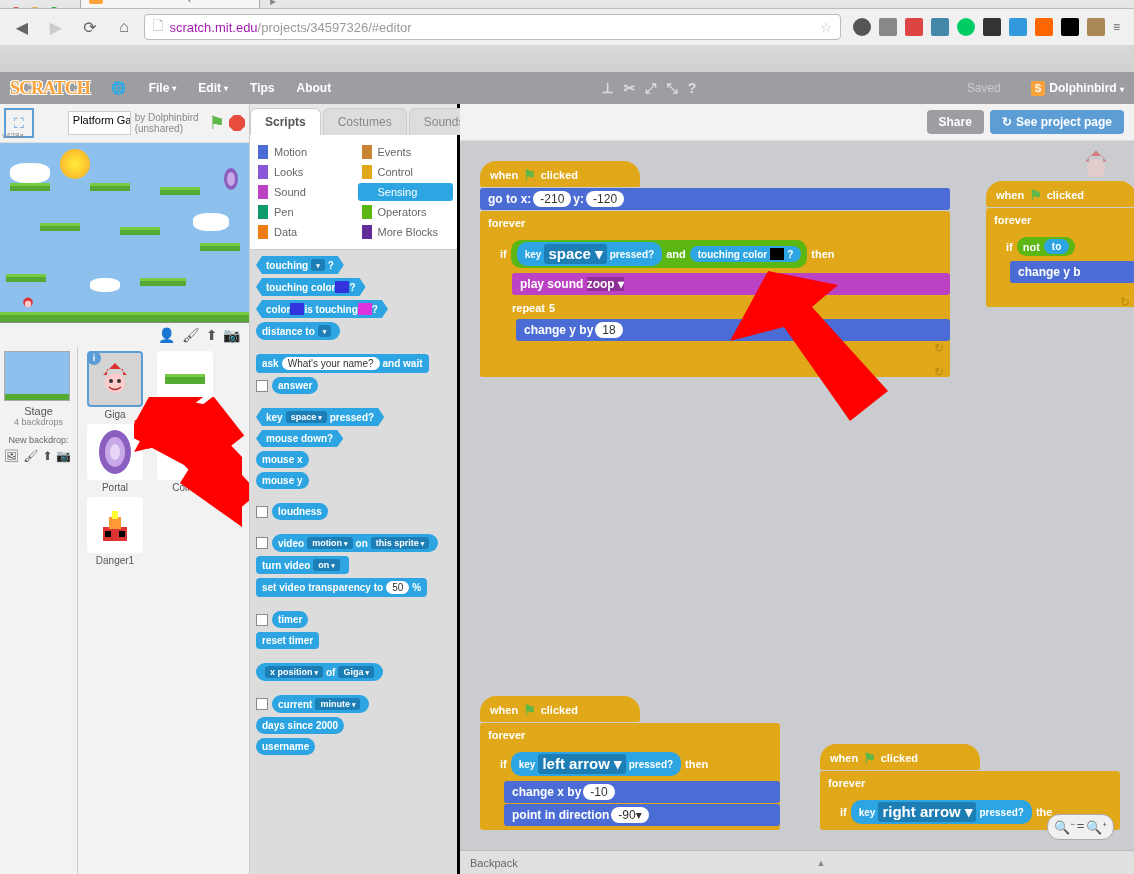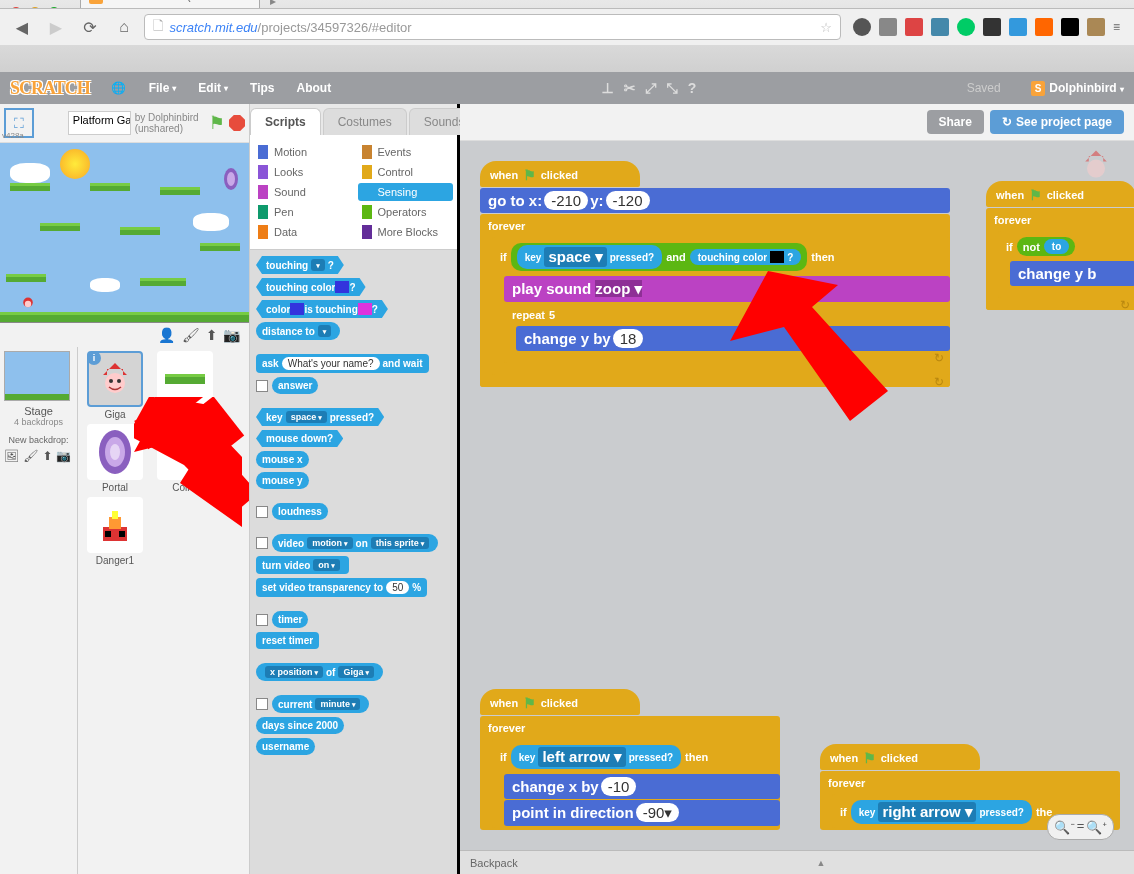--- a/index.html
+++ b/index.html
@@ -11,21 +11,21 @@
 .mac-btn { width: 12px; height: 12px; border-radius: 50%; }
 .mac-red { background: #ff5f56; border: 1px solid #e0443e; }
 .mac-yellow { background: #ffbd2e; border: 1px solid #dea123; }
 .mac-green { background: #27c93f; border: 1px solid #1aab29; }
 .tab-bar { display: flex; align-items: flex-end; height: 0; margin-top: -18px; padding-left: 80px; }
 .browser-tab { background: #f5f5f5; border: 1px solid #aaa; border-bottom: none; border-radius: 4px 4px 0 0; padding: 4px 30px 4px 8px; font-size: 11px; color: #555; width: 180px; white-space: nowrap; overflow: hidden; text-overflow: ellipsis; position: relative; }
 .browser-tab .fav { width: 14px; height: 14px; background: #f9a33a; display:inline-block; vertical-align:middle; margin-right:4px; border-radius:2px;}
 .toolbar { display: flex; align-items: center; gap: 6px; padding: 4px 8px; background: #f0f0f0; border-top: 1px solid #bbb; }
 .nav-btn { width: 28px; height: 28px; display: flex; align-items: center; justify-content: center; color: #666; font-size: 16px; cursor: pointer; }
 .url-bar { flex: 1; height: 26px; border: 1px solid #bbb; border-radius: 4px; background: #fff; padding: 0 8px; display: flex; align-items: center; font-size: 13px; }
-.url-host { color: #3b82f6; font-style: italic; }
+.url-host { color: #a21caf; }
 .url-path { color: #999; }
 .ext-icons { display: flex; gap: 8px; padding: 0 6px; align-items:center;}
 .ext-icon { width: 18px; height: 18px; border-radius:2px; }
 
 
 .scratch-bar { height: 32px; background: #9c9ea2; display: flex; align-items: center; padding: 0 10px; gap: 22px; color: #fff; font-size: 12px; font-weight: bold; }
 .scratch-logo { font-family: "Comic Sans MS", cursive; font-size: 18px; color: #f9a33a; text-shadow: -1px -1px 0 #fff, 1px -1px 0 #fff, -1px 1px 0 #fff, 1px 1px 0 #fff; font-weight:bold; letter-spacing:-1px;}
 .menu-item { cursor: pointer; display:flex; align-items:center; gap:3px;}
 .caret { font-size: 8px; }
 .bar-spacer { flex: 1; }
@@ -97,23 +97,23 @@
 .top-buttons { display:flex; justify-content:flex-end; gap:6px; padding:6px 10px; background:#f2f2f2; border-bottom:1px solid #ddd;}
 .btn-share { background:#9c9ea2; color:#fff; padding:5px 12px; border-radius:4px; font-weight:bold; font-size:12px; cursor:pointer;}
 .btn-project { background:#5c9dd6; color:#fff; padding:5px 12px; border-radius:4px; font-weight:bold; font-size:12px; cursor:pointer; display:flex; align-items:center; gap:4px;}
 .script-area { flex:1; position:relative; background:#cacccf; overflow:auto;}
 .sprite-indicator { position:absolute; top:6px; right:20px; width:36px; height:36px; opacity:0.5;}
 
 
 .stack { position:absolute; }
 .hat { background:#e1a91a; color:#fff; font-weight:bold; font-size:11px; padding:6px 12px 4px 10px; border-radius:16px 16px 2px 2px; display:flex; align-items:center; gap:5px; white-space:nowrap;}
 .hat .flag { color:#5fb749; font-size:14px;}
-.cblock, .cmd { background:#e1a91a; color:#fff; font-weight:bold; font-size:15px; padding:4px 8px; border-radius:3px; margin-top:1px; white-space:nowrap;}
+.cblock, .cmd { background:#e1a91a; color:#fff; font-weight:bold; font-size:12px; padding:4px 8px; border-radius:3px; margin-top:1px; white-space:nowrap;}
 .cmd.motion { background:#4a6cd4;}
-.cmd.sound { background:#bb42c3;}
+.cmd.sound { background:#bb42c3;margin-left:8px;}
 .cmd .num { background:#fff; color:#333; border-radius:10px; padding:1px 7px; margin:0 2px; font-weight:normal;}
 .control-wrap { background:#e1a91a; border-radius:3px; padding:4px 0 0 0; margin-top:1px;}
 .control-head { padding:2px 8px 4px 8px; color:#fff; font-weight:bold; font-size:11px; display:flex; align-items:center; gap:4px; white-space:nowrap;}
 .control-body { margin-left:12px; min-height:14px; padding-bottom:2px;}
 .control-foot { height:10px; background:#e1a91a; border-radius:0 0 3px 3px;}
 .bool-sense { background:#2ca5e2; border-radius:10px; padding:2px 8px; font-size:10px; display:inline-flex; align-items:center; gap:3px;}
 .bool-sense .dd2 { background:#1d7db5; padding:1px 4px; border-radius:3px; font-size:15px;}
 .bool-op { background:#5cb712; border-radius:10px; padding:2px 6px; display:inline-flex; align-items:center; gap:4px;}
 .color-sw { width:14px; height:12px; background:#000; display:inline-block; vertical-align:middle;}
 

